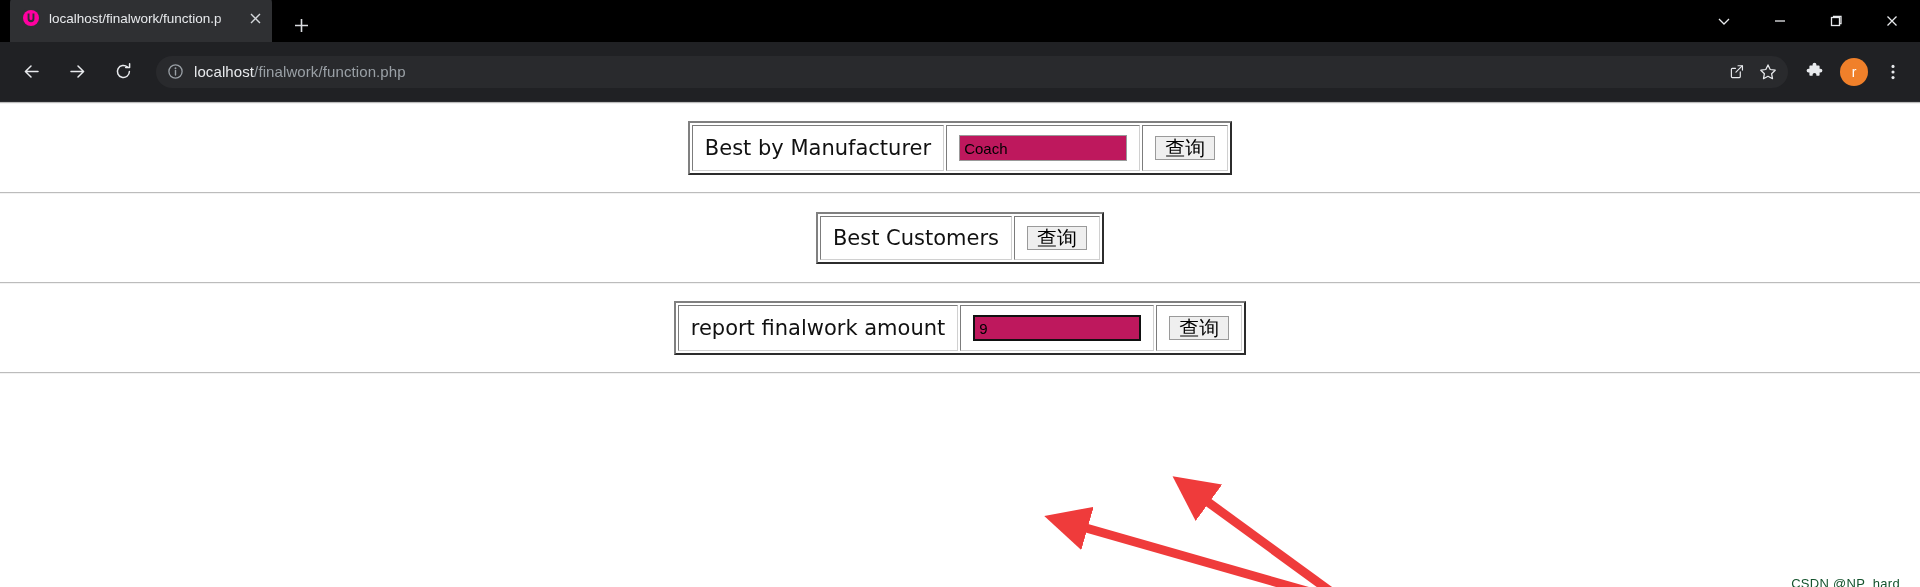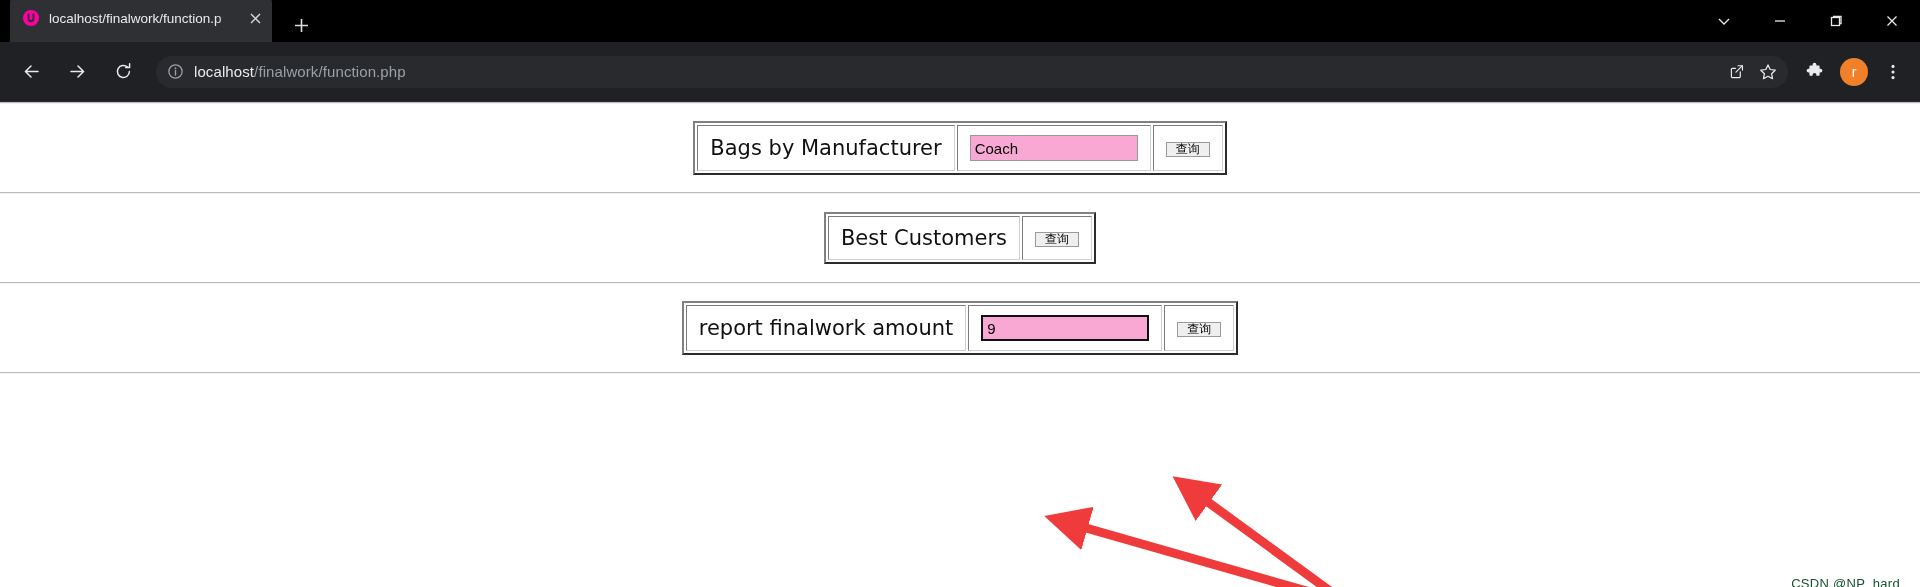--- a/index.html
+++ b/index.html
@@ -203,30 +203,30 @@
   td.input-cell { padding: 10px 12px; }
   td.btn-cell  { padding: 10px 12px; }
 
   input.textbox {
     width: 168px;
     height: 26px;
     font-size: 15px;
     font-family: "Liberation Sans", sans-serif;
     padding: 2px 4px;
     border: 1px solid #999;
-    background: #f9a8d4;
+    background: #be185d;
     color: #000;
     outline: none;
   }
   input.textbox.focused {
     border: 2px solid #111;
     width: 168px;
   }
   button.qbtn {
-    font-size: 12px;
+    font-size: 20px;
     font-family: "DejaVu Sans", "Liberation Sans", sans-serif;
     padding: 0 9px;
     background: #efefef;
     border: 1px solid #9a9a9a;
     color: #000;
     line-height: 1.1;
     cursor: default;
   }
 
   
@@ -368,21 +368,21 @@
 
   <div class="viewport">
 
 
     <hr class="rule">
 
     <div class="row-band">
       <table class="formtable">
         <tbody>
             <tr>
-          <td class="label-cell">Bags by Manufacturer</td>
+          <td class="label-cell">Best by Manufacturer</td>
           <td class="input-cell">
             <input class="textbox" type="text" value="Coach" style="">
           </td>
           <td class="btn-cell">
             <button class="qbtn">查询</button>
           </td>
         </tr>
       </tbody>
         </table>
     </div>

